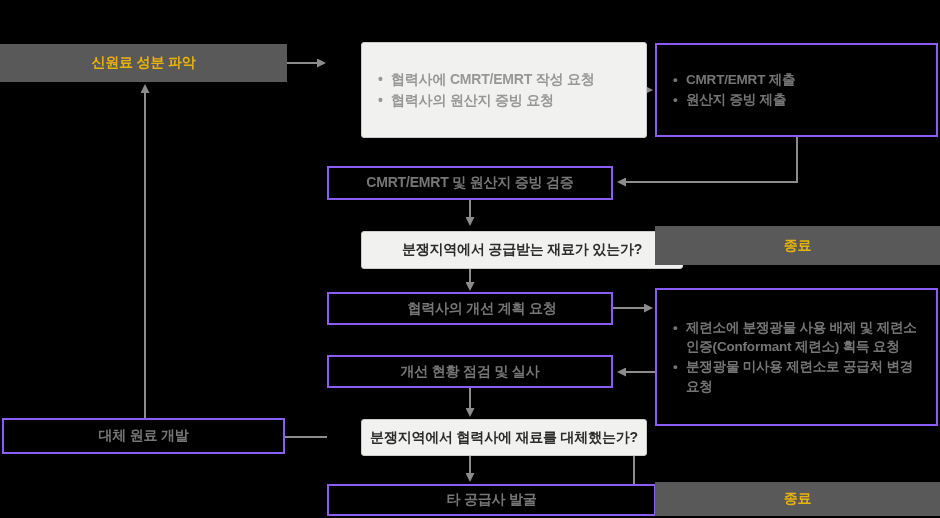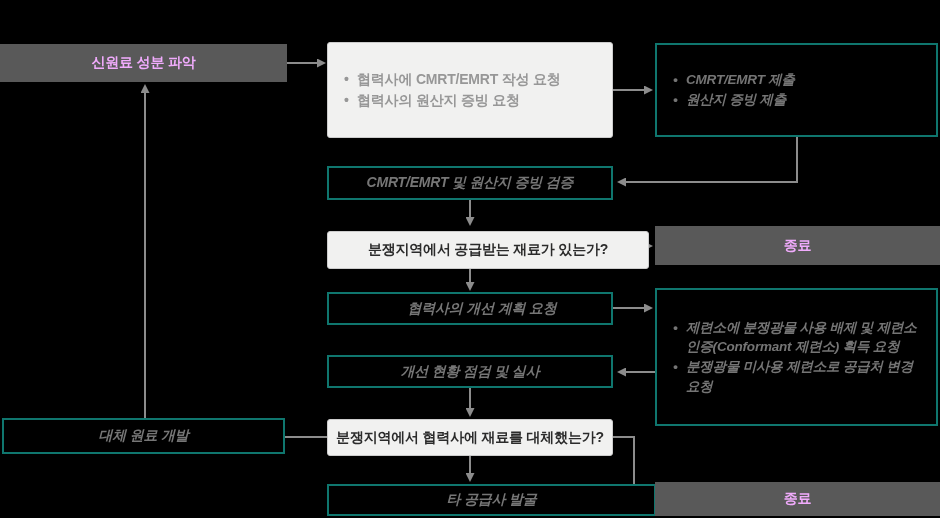--- a/index.html
+++ b/index.html
@@ -19,30 +19,29 @@
   }
   .node{
     position:absolute;
     box-sizing:border-box;
     display:flex;align-items:center;justify-content:center;
     text-align:center;
     font-size:14px;font-weight:bold;
     letter-spacing:-0.2px;
   }
   .node--solid{
-    background:#595959;color:#f0abfc;border:none;
+    background:#595959;color:#eab308;border:none;
   }
   .node--light{
     background:#f1f1f0;color:#2b2b2b;
-    border:1px solid #cccccc;border-radius:3px;
+    border:1px solid #cccccc;border-radius:3px;margin-left:34px;
   }
   .node--outline{
     background:#000000;color:#767676;
-    border:2px solid #0f766e;
-    font-style:italic;
+    border:2px solid #8b5cf6;
   }
   .node--bullets{
     flex-direction:column;align-items:flex-start;justify-content:center;
     text-align:left;
     padding:10px 14px 10px 16px;
   }
   .bullet-line{
     position:relative;
     padding-left:13px;
     line-height:1.5;

